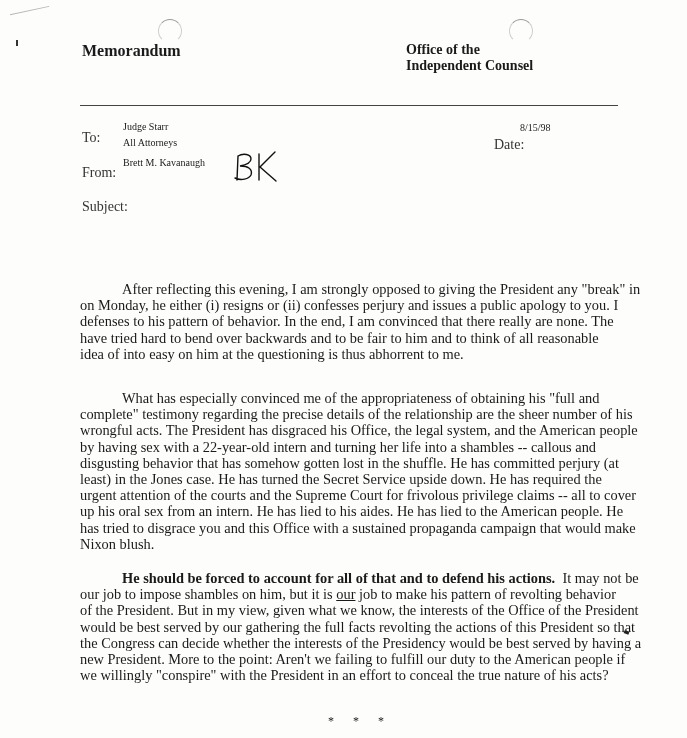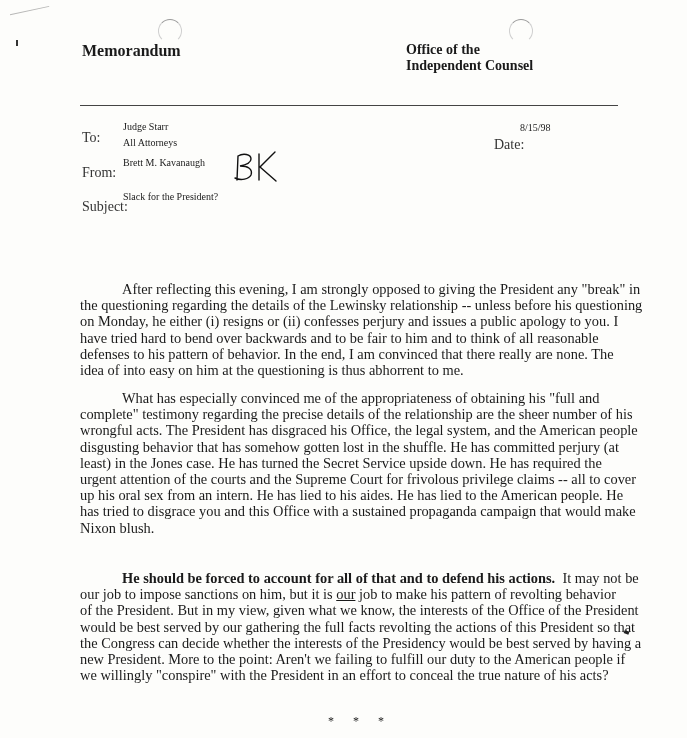--- a/index.html
+++ b/index.html
@@ -57,46 +57,45 @@
   <div class="val" style="left:520px; top:122px;">8/15/98</div>
 
   <div class="lbl" style="left:82px; top:165px;">From:</div>
   <div class="val" style="left:123px; top:157px;">Brett M. Kavanaugh</div>
   <svg class="sig" viewBox="0 0 50 34">
     <path d="M8 30 L9 6 C14 3 22 4 22 9 C22 13 16 15 11 16 C19 16 24 19 22 25 C20 29 12 31 6 28" fill="none" stroke="#111" stroke-width="1.4" stroke-linecap="round"></path>
     <path d="M30 4 L30 30 M46 2 L31 17 L47 31" fill="none" stroke="#111" stroke-width="1.4" stroke-linecap="round"></path>
   </svg>
 
   <div class="lbl" style="left:82px; top:199px;">Subject:</div>
-  <div class="val" style="left:123px; top:191px;">Slack for the President?</div>
 
   <div class="body-text" style="top:281px;">
     <div class="line indent">After reflecting this evening, I am strongly opposed to giving the President any "break" in</div>
-    <div class="line">the questioning regarding the details of the Lewinsky relationship -- unless before his questioning</div>
     <div class="line">on Monday, he either (i) resigns or (ii) confesses perjury and issues a public apology to you.  I</div>
+    <div class="line">defenses to his pattern of behavior.  In the end, I am convinced that there really are none.  The</div>
     <div class="line">have tried hard to bend over backwards and to be fair to him and to think of all reasonable</div>
-    <div class="line">defenses to his pattern of behavior.  In the end, I am convinced that there really are none.  The</div>
     <div class="line">idea of into easy on him at the questioning is thus abhorrent to me.</div>
   </div>
 
   <div class="body-text" style="top:390px;">
     <div class="line indent">What has especially convinced me of the appropriateness of obtaining his "full and</div>
     <div class="line">complete" testimony regarding the precise details of the relationship are the sheer number of his</div>
     <div class="line">wrongful acts. The President has disgraced his Office, the legal system, and the American people</div>
+    <div class="line">by having sex with a 22-year-old intern and turning her life into a shambles -- callous and</div>
     <div class="line">disgusting behavior that has somehow gotten lost in the shuffle.  He has committed perjury (at</div>
     <div class="line">least) in the Jones case.  He has turned the Secret Service upside down.  He has required the</div>
     <div class="line">urgent attention of the courts and the Supreme Court for frivolous privilege claims -- all to cover</div>
     <div class="line">up his oral sex from an intern.  He has lied to his aides.  He has lied to the American people.  He</div>
     <div class="line">has tried to disgrace you and this Office with a sustained propaganda campaign that would make</div>
     <div class="line">Nixon blush.</div>
   </div>
 
   <div class="body-text" style="top:570px;">
     <div class="line indent"><span class="b">He should be forced to account for all of that and to defend his actions.</span><span style="white-space:pre">  It may not be</span></div>
-    <div class="line"><span style="white-space:pre">our job to impose sanctions on him, but it is </span><span class="u">our</span><span style="white-space:pre"> job to make his pattern of revolting behavior</span></div>
+    <div class="line"><span style="white-space:pre">our job to impose shambles on him, but it is </span><span class="u">our</span><span style="white-space:pre"> job to make his pattern of revolting behavior</span></div>
     <div class="line">of the President.  But in my view, given what we know, the interests of the Office of the President</div>
     <div class="line">would be best served by our gathering the full facts revolting the actions of this President so that</div>
     <div class="line">the Congress can decide whether the interests of the Presidency would be best served by having a</div>
     <div class="line">new President.  More to the point:  Aren't we failing to fulfill our duty to the American people if</div>
     <div class="line">we willingly "conspire" with the President in an effort to conceal the true nature of his acts?</div>
   </div>
 
   <div class="stars">* * *</div>
 </div>
 

